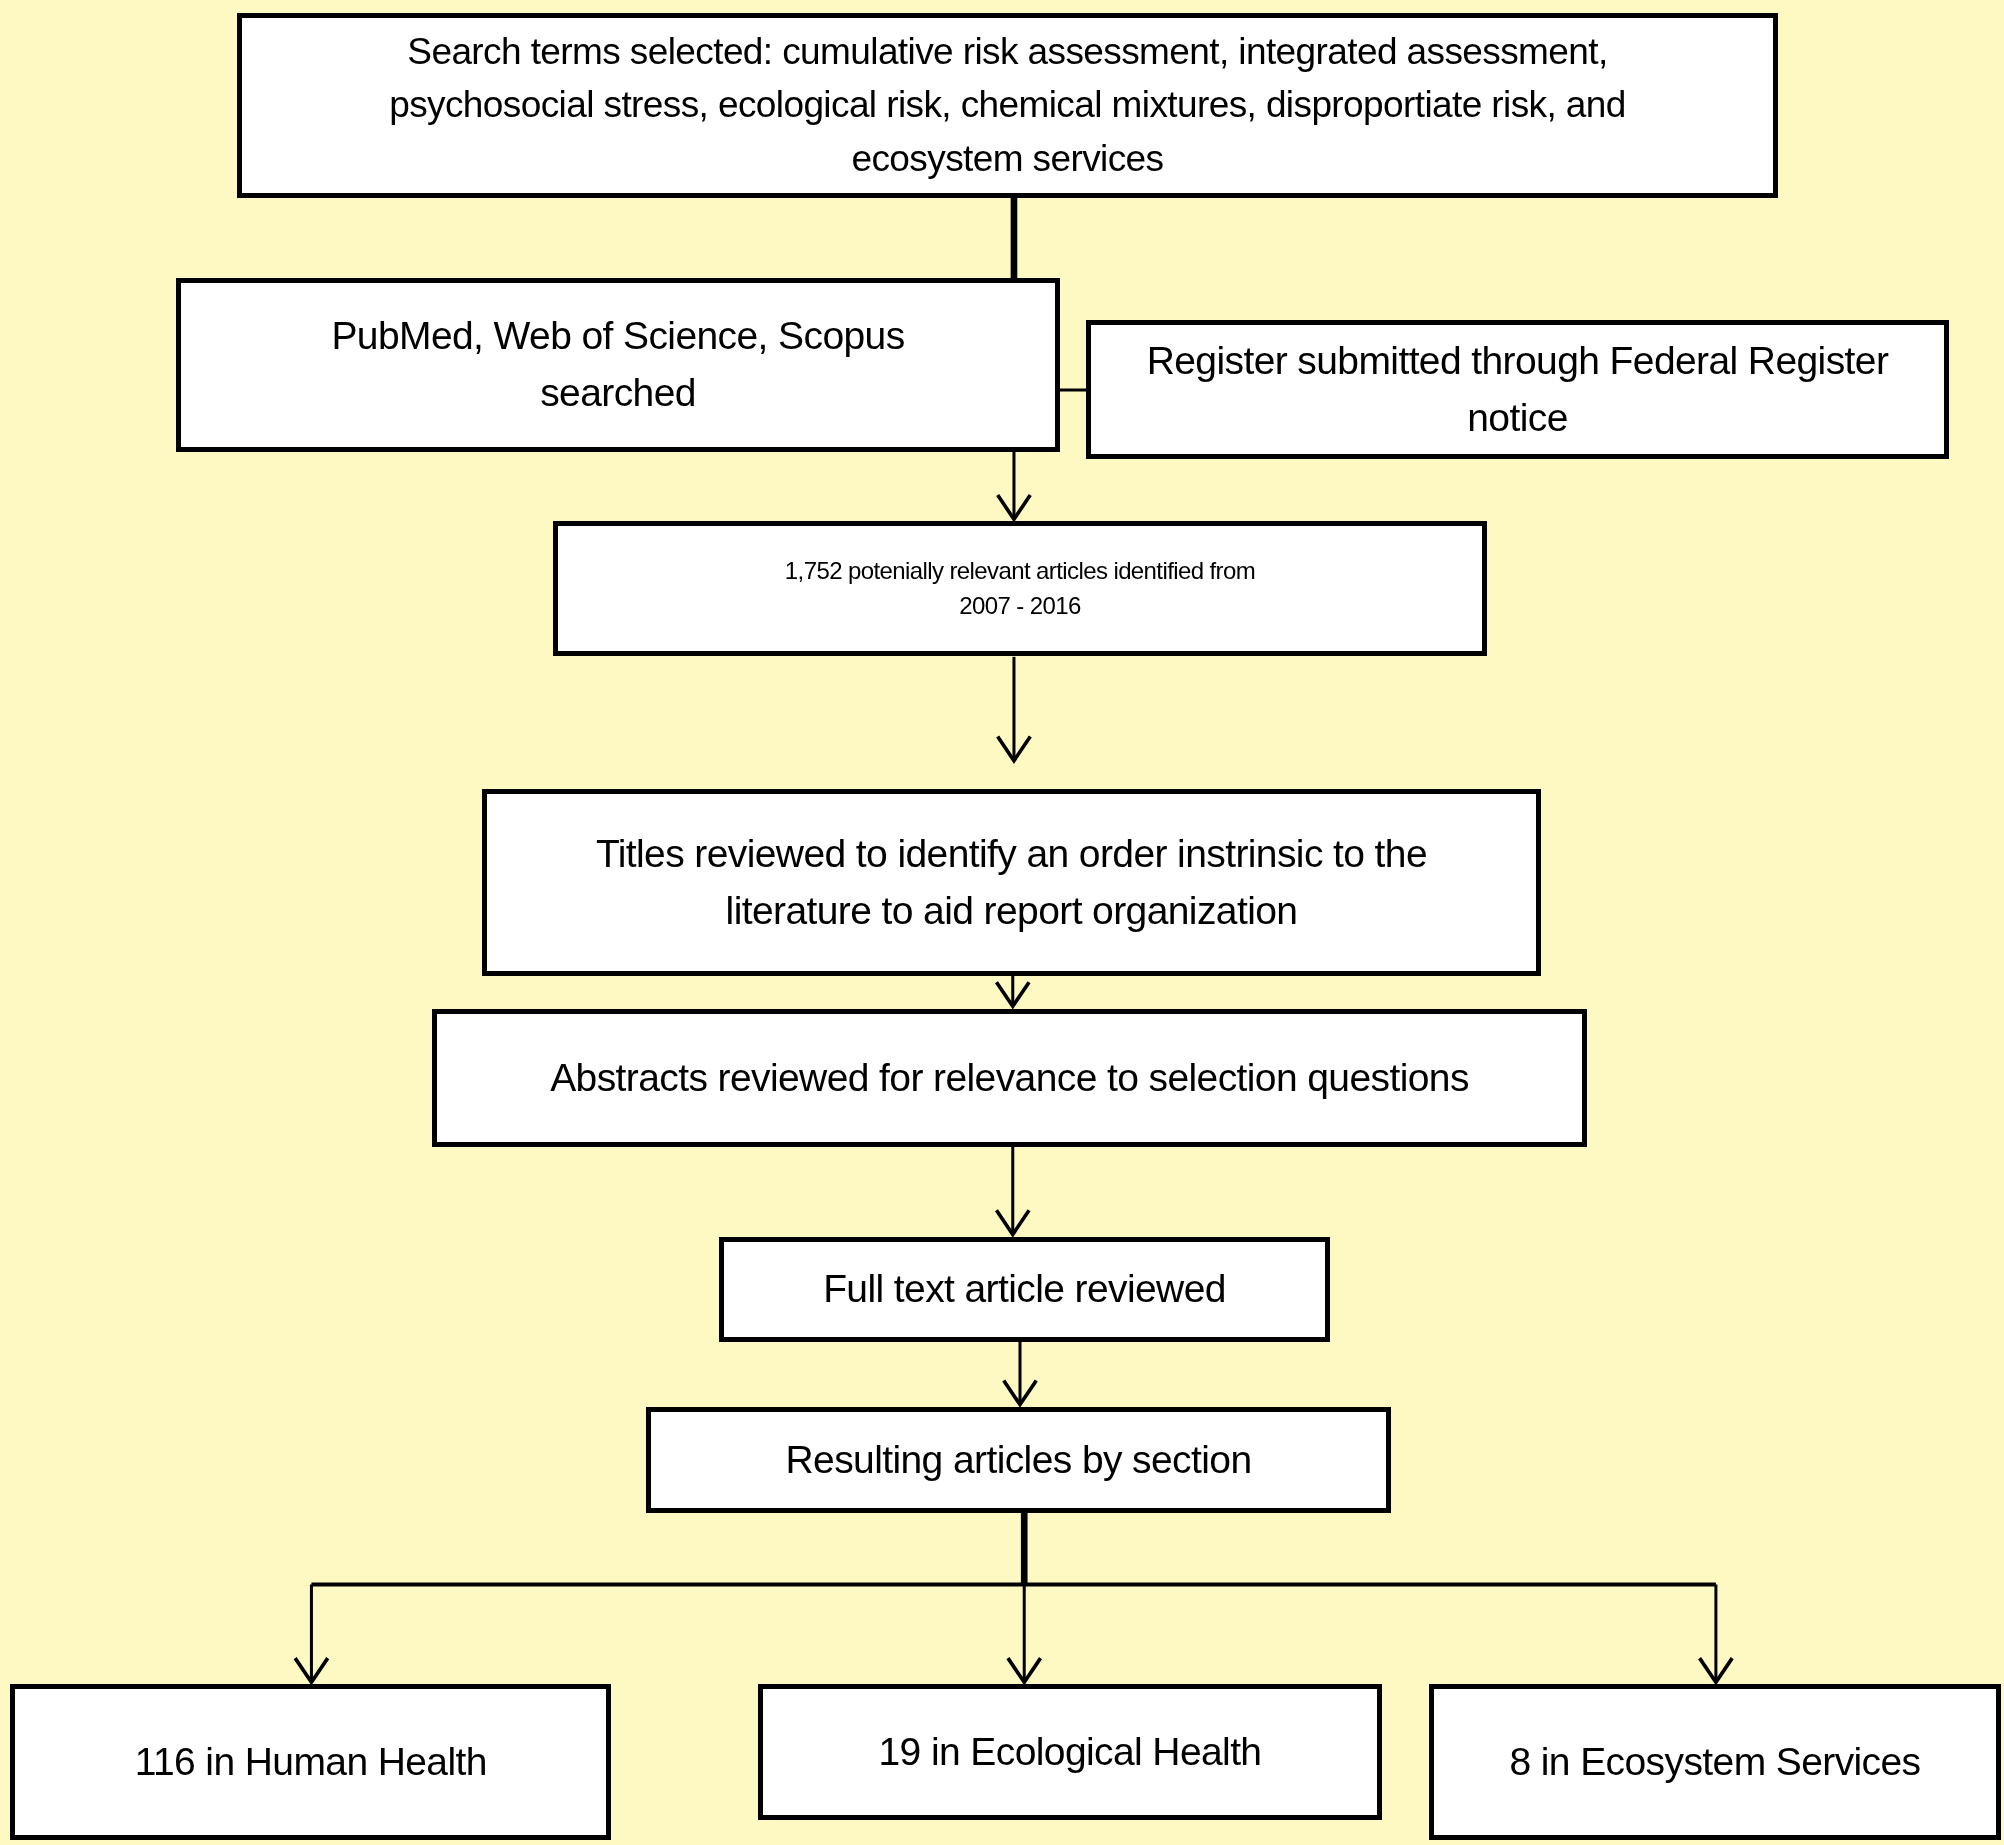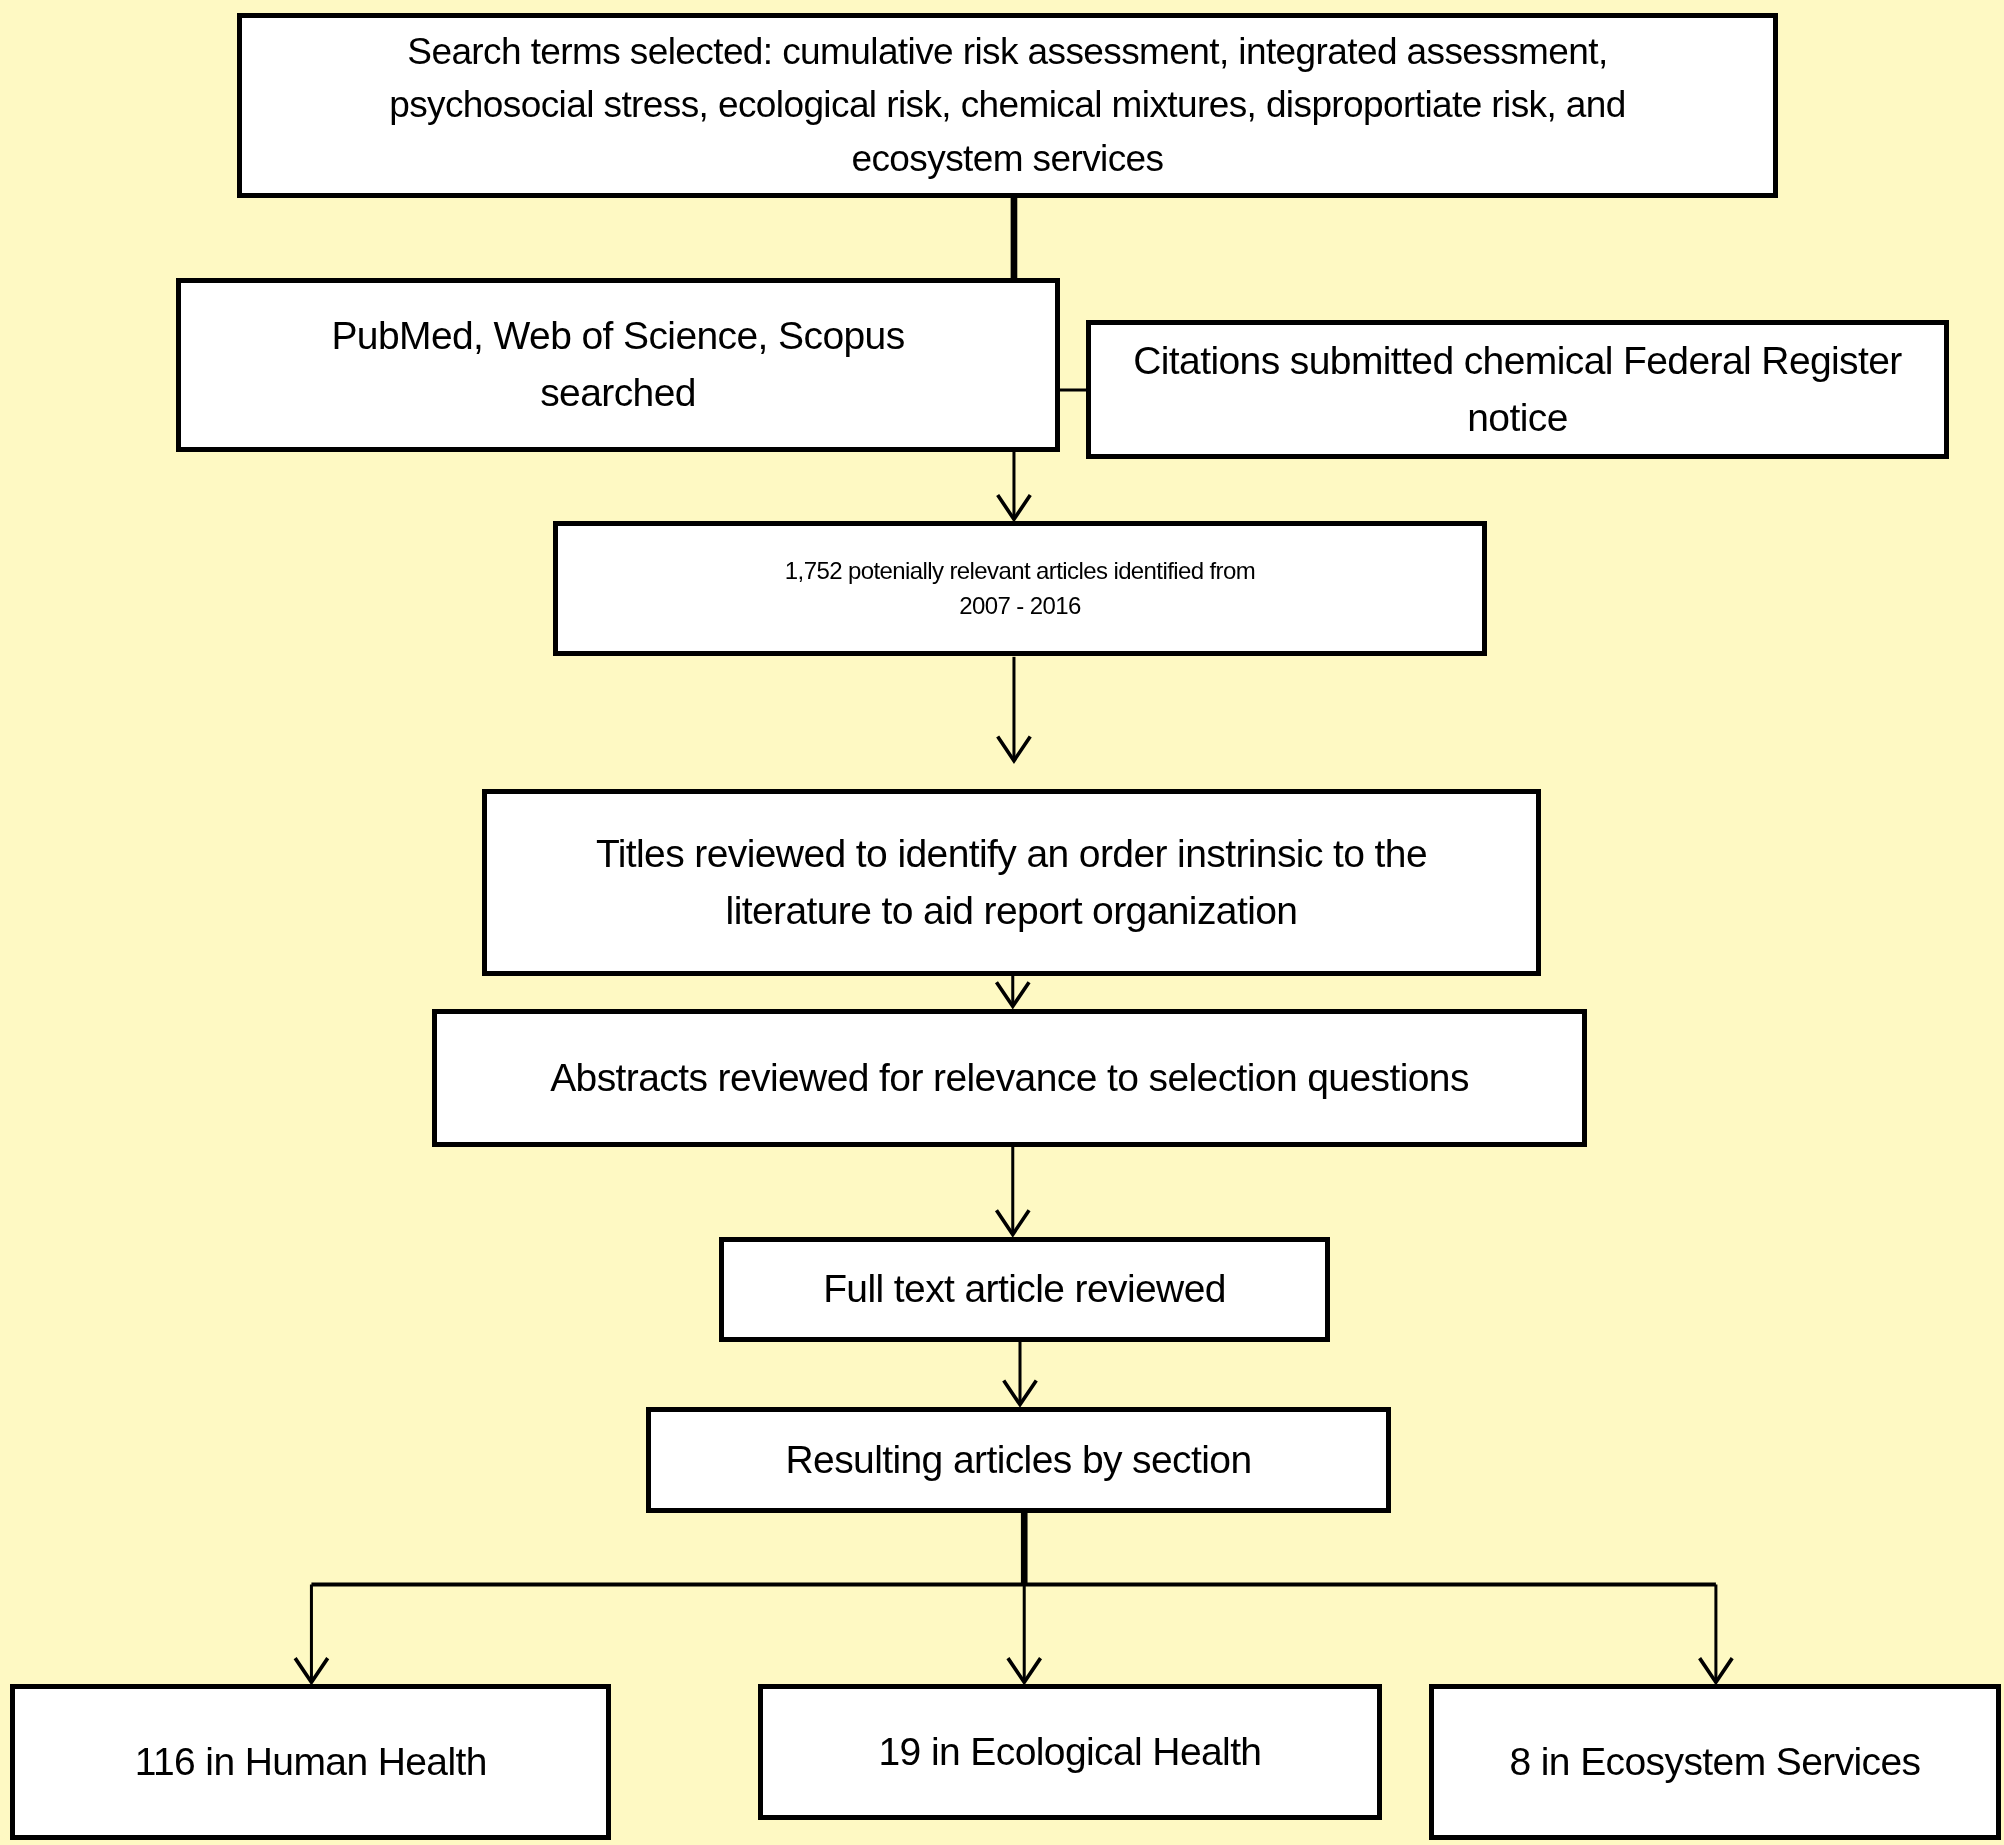--- a/index.html
+++ b/index.html
@@ -77,21 +77,21 @@
     <polyline points="2816,2747 2843,2787 2870,2747" fill="none" stroke-width="6"></polyline>
   </svg>
 
   <div class="node fs62" style="left:237px; top:12.7px; width:1541px; height:185px;">Search terms selected: cumulative risk assessment, integrated assessment,
 psychosocial stress, ecological risk, chemical mixtures, disproportiate risk, and
 ecosystem services</div>
 
   <div class="node" style="left:176px; top:278px; width:884px; height:174px;">PubMed, Web of Science, Scopus
 searched</div>
 
-  <div class="node" style="left:1086px; top:320px; width:863px; height:139px;">Citations submitted chemical Federal Register
+  <div class="node" style="left:1086px; top:320px; width:863px; height:139px;">Register submitted through Federal Register
 notice</div>
 
   <div class="node fs60" style="left:553px; top:521px; width:934px; height:135px;">1,752 potenially relevant articles identified from
 2007 - 2016</div>
 
   <div class="node" style="left:482px; top:789px; width:1059px; height:187px;">Titles reviewed to identify an order instrinsic to the
 literature to aid report organization</div>
 
   <div class="node" style="left:432px; top:1009px; width:1155px; height:138px;">Abstracts reviewed for relevance to selection questions</div>
 

